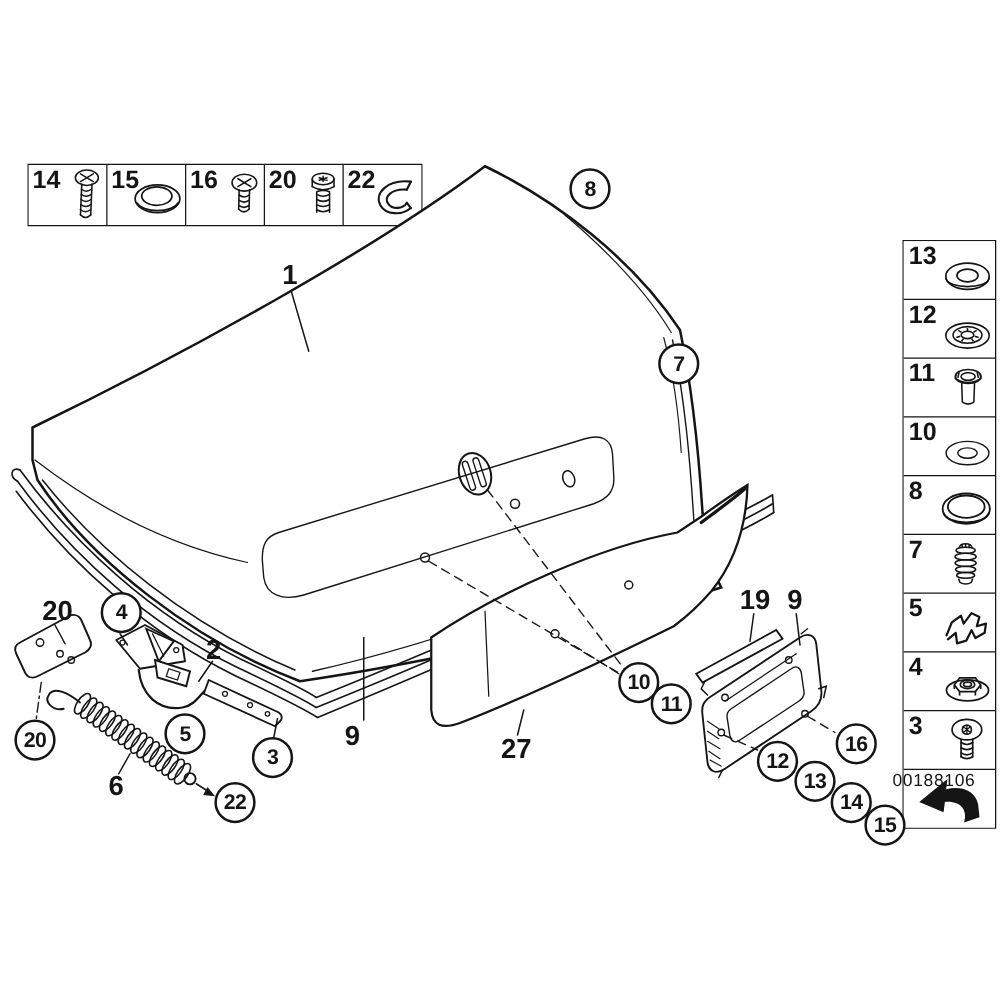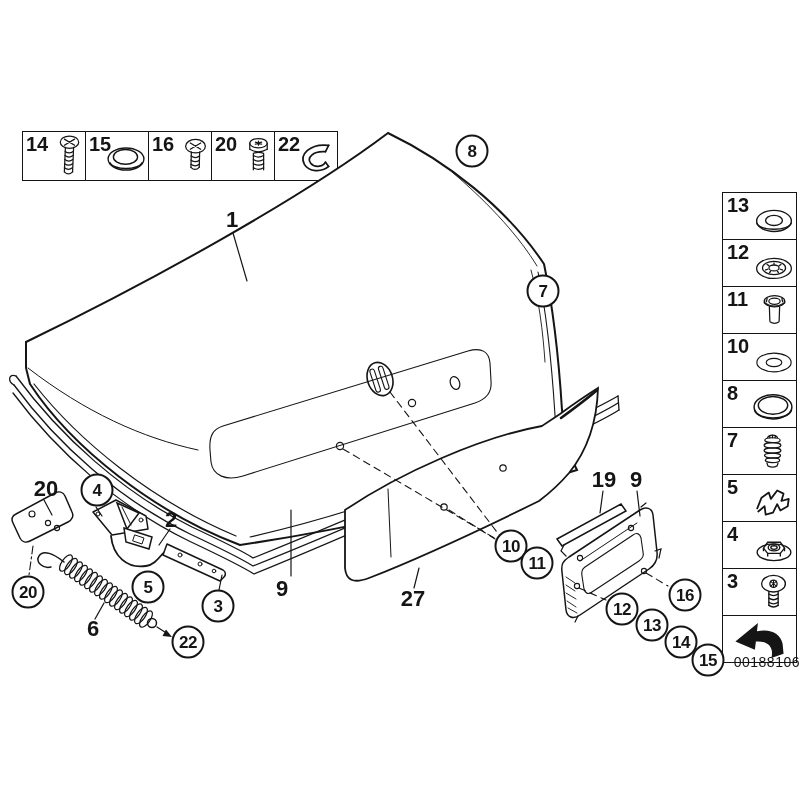--- a/index.html
+++ b/index.html
@@ -11,21 +11,21 @@
   .lg-cell{position:relative;width:62px;height:48px;background:#fff;}
   .lg-cell + .lg-cell{border-left:1.6px solid #151515;}
   .lg-num{position:absolute;left:3px;top:1px;font-size:20px;font-weight:700;}
   .lg-ic{position:absolute;right:2px;top:3px;}
   
   .pcol{position:absolute;left:722px;top:192px;width:73px;border:1.6px solid #151515;background:#fff;}
   .pc-row{position:relative;width:100%;height:46px;background:#fff;}
   .pc-row + .pc-row{border-top:1.6px solid #151515;}
   .pc-num{position:absolute;left:4px;top:1px;font-size:20px;font-weight:700;}
   .pc-ic{position:absolute;right:2px;top:4px;}
-  .pnum{position:absolute;left:714px;top:654px;width:86px;text-align:right;font-size:14px;
+  .pnum{position:absolute;left:714px;top:616px;width:86px;font-size:14px;
         font-weight:400;letter-spacing:.5px;}
   
   .co{position:absolute;width:29px;height:29px;border:2.2px solid #151515;border-radius:50%;
       background:#fff;display:flex;align-items:center;justify-content:center;
       font-weight:700;font-size:17px;letter-spacing:-.5px;transform:translate(-50%,-50%);z-index:5;}
   .pl{position:absolute;transform:translate(-50%,-50%);font-weight:700;font-size:22px;z-index:4;}
 </style>
 </head>
 <body>
 

